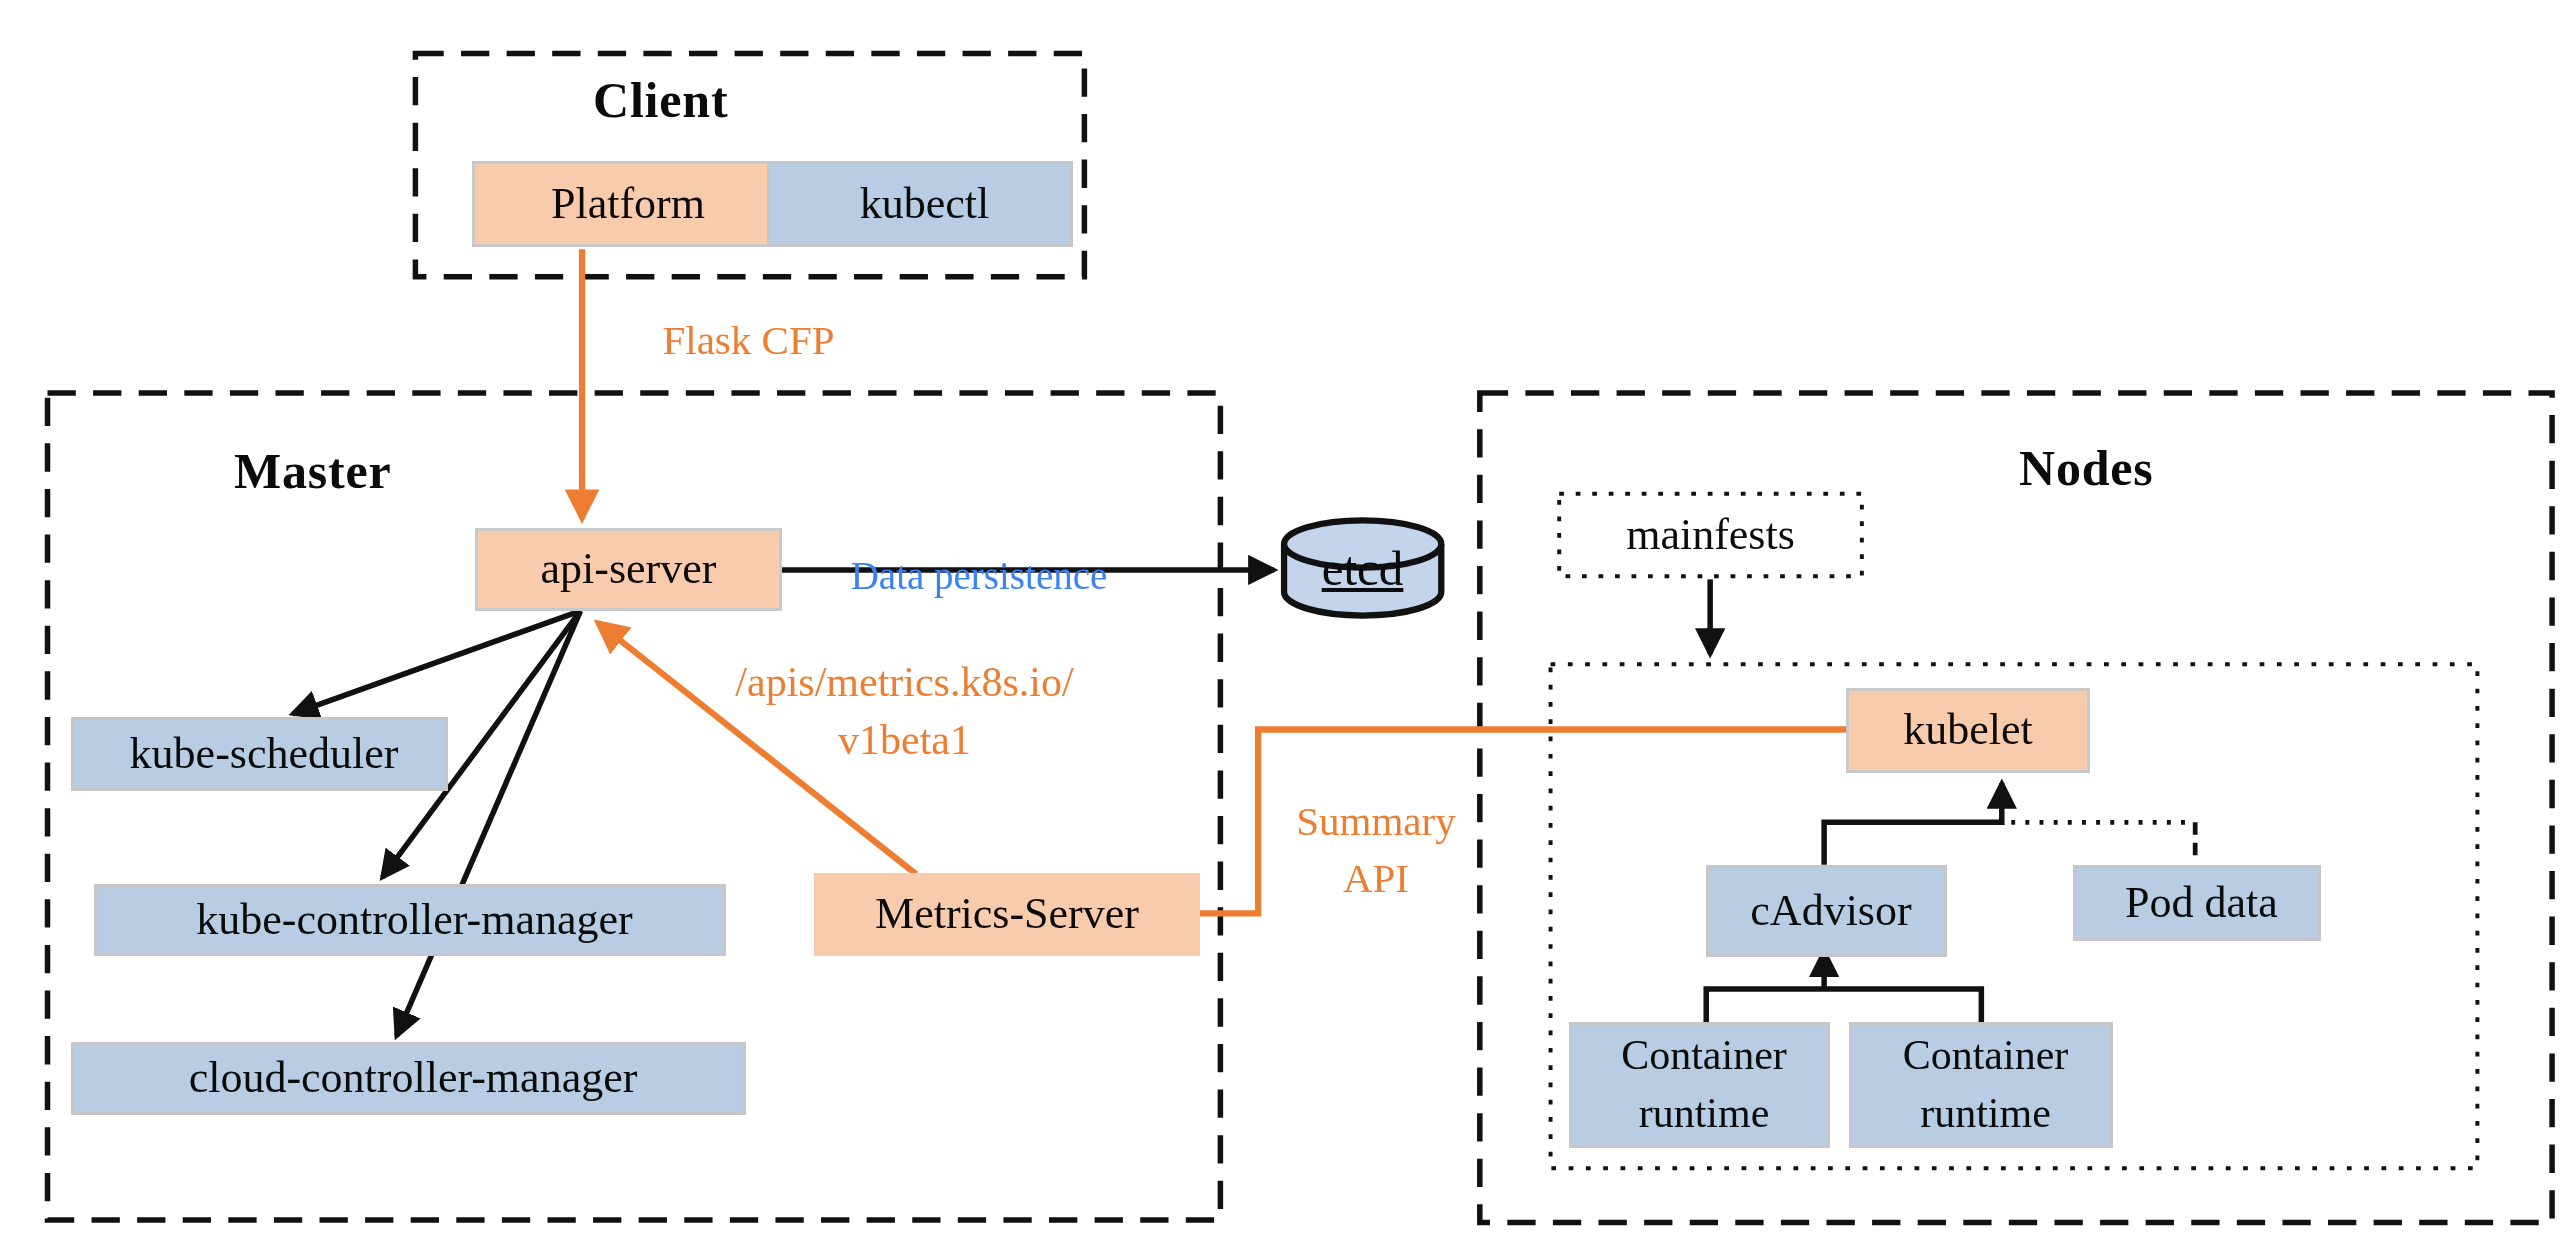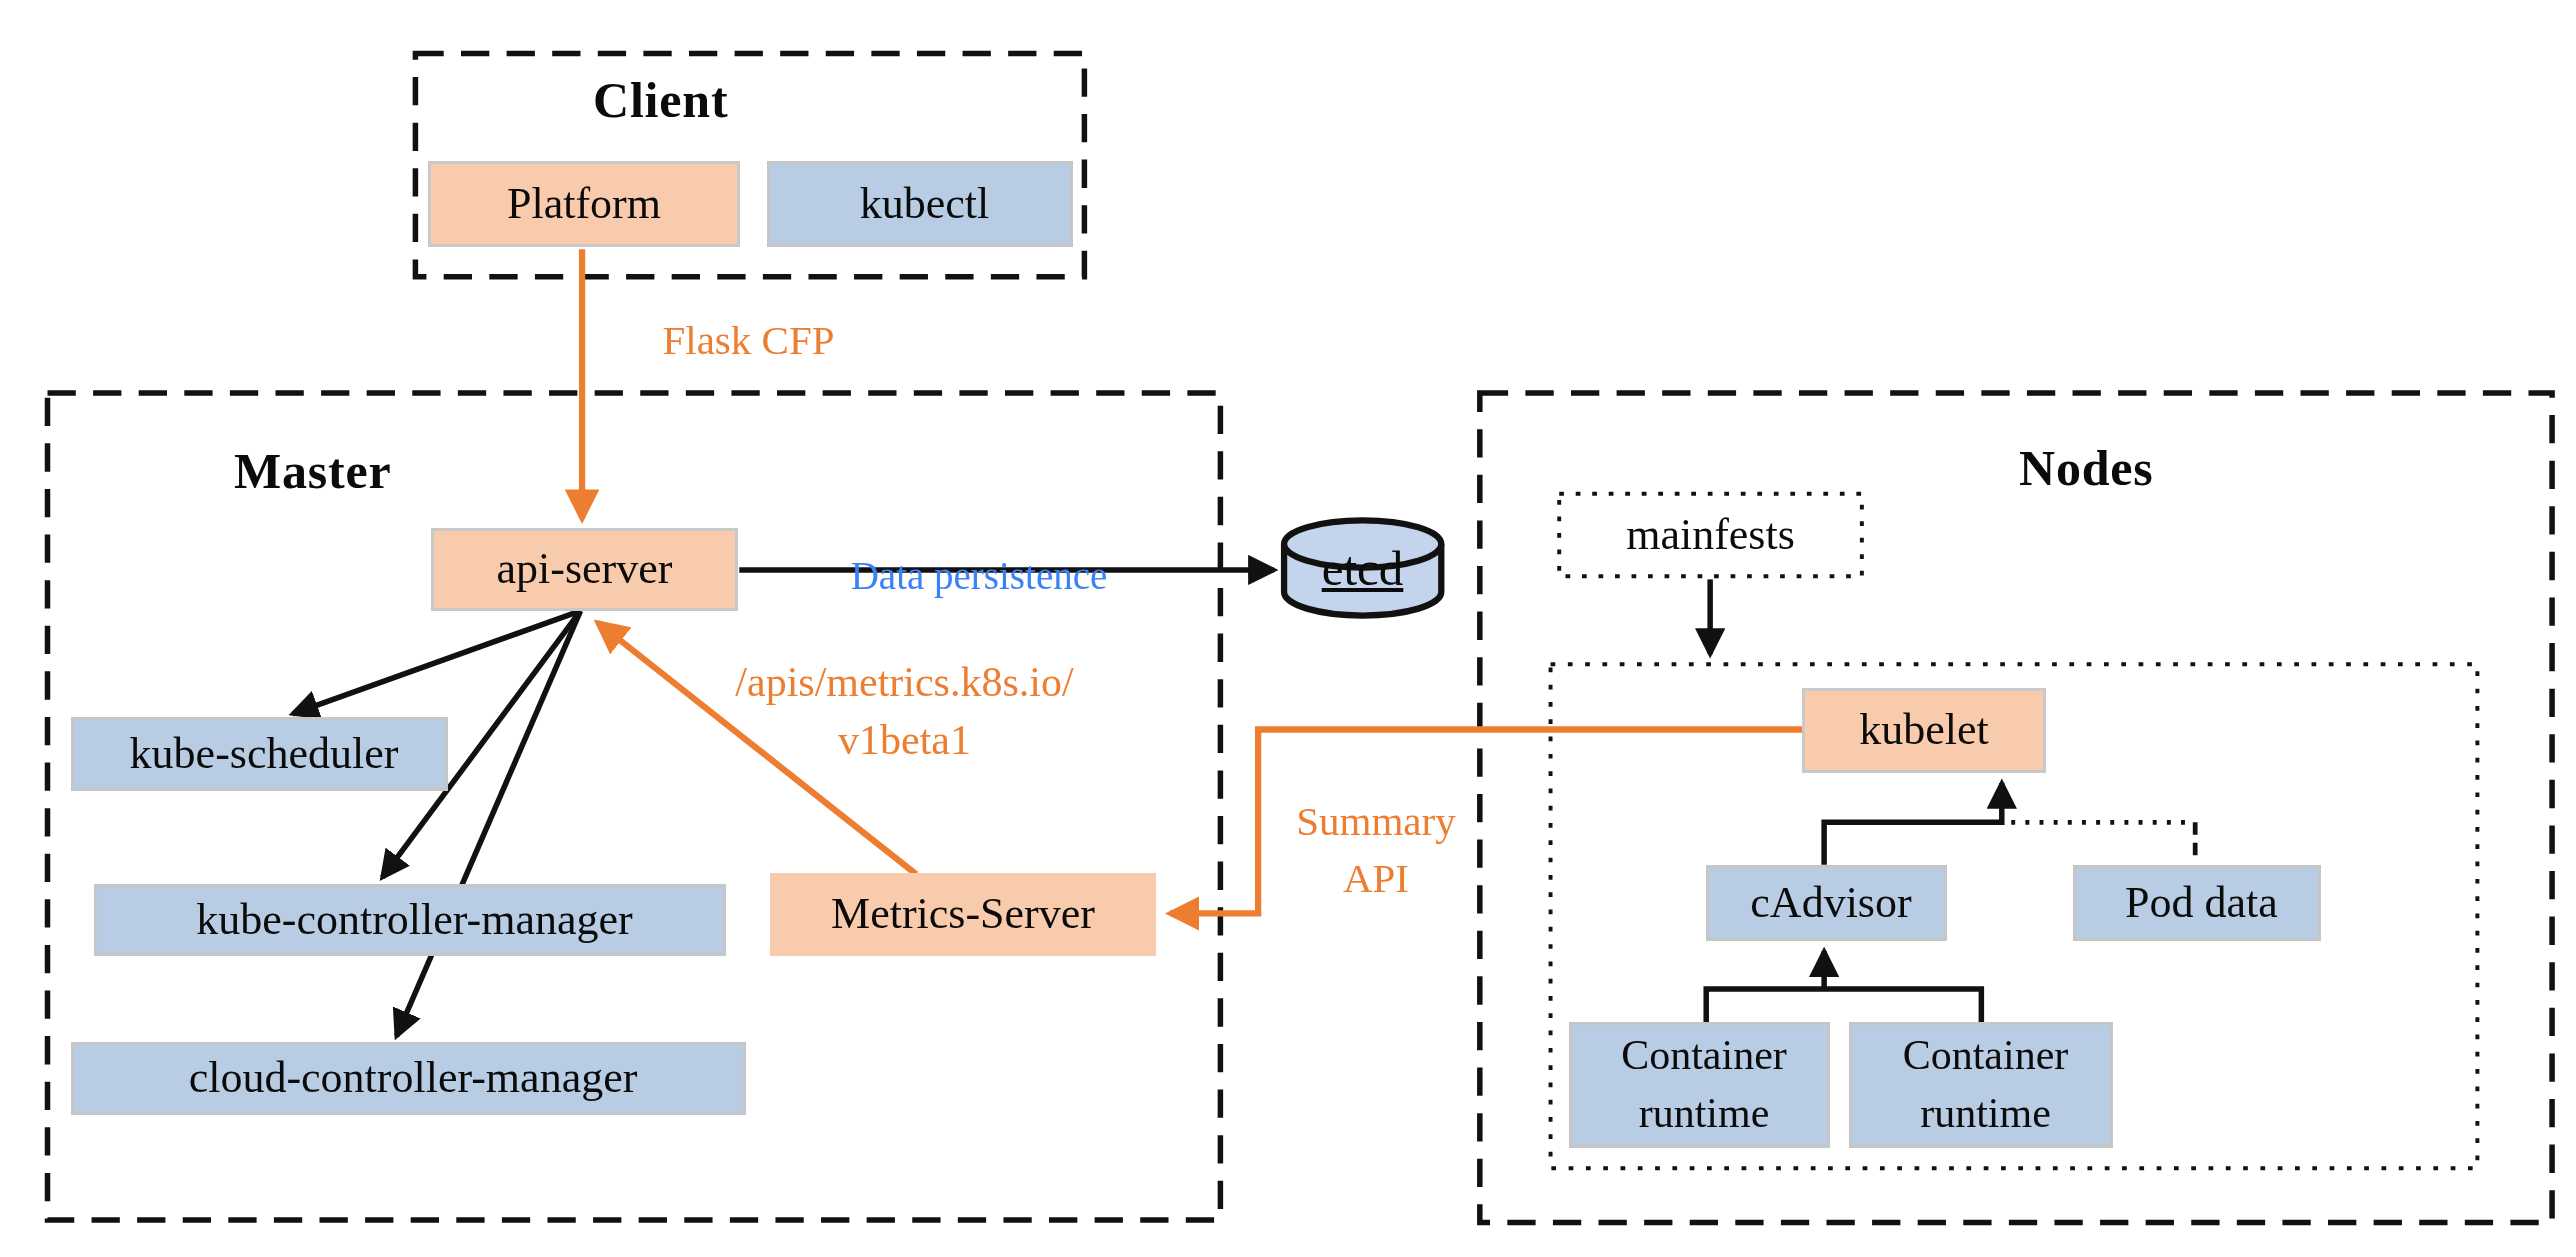--- a/index.html
+++ b/index.html
@@ -11,21 +11,21 @@
     color:#0b0b0b;
     overflow:hidden;
   }
   #wires{position:absolute;left:0;top:0;width:2576px;height:1257px;}
   .box{
     position:absolute;
     display:flex;align-items:center;justify-content:center;
     font-size:44px;line-height:1.1;text-align:center;
     box-sizing:border-box;
   }
-  .orange-box{background:#F8CBAD;border:3.9px solid #C9C9C9;}
+  .orange-box{background:#F8CBAD;border:3.9px solid #C9C9C9;margin-left:44px;}
   .blue-box{background:#B8CCE4;border:3.9px solid #C6C6C6;padding-left:9px;}
   .noborder{border:none;}
   .region-title{
     position:absolute;font-weight:bold;font-size:50px;
     text-align:left;letter-spacing:0.8px;
   }
   .edge-label{
     position:absolute;text-align:center;font-size:41px;line-height:1.32;
   }
   .orange-text{color:#ED7D31;}
@@ -125,21 +125,21 @@
   <div class="region-title" style="left:2019px;top:439px;width:236px;">Nodes</div>
 
   <div class="box" style="left:1559px;top:494px;width:303px;height:83px;">
     <span>mainfests</span>
   </div>
 
   <div class="box orange-box" style="left:1802px;top:688px;width:244px;height:85px;">
     <span>kubelet</span>
   </div>
 
-  <div class="box blue-box" style="left:1706px;top:865px;width:241px;height:76px;">
+  <div class="box blue-box" style="left:1706px;top:865px;width:241px;height:92px;">
     <span>cAdvisor</span>
   </div>
 
   <div class="box blue-box" style="left:2073px;top:865px;width:248px;height:76px;">
     <span>Pod data</span>
   </div>
 
   <div class="box blue-box two-line" style="left:1569px;top:1022px;width:261px;height:126px;font-size:42px;">
     <div>
       <div>Container</div>

